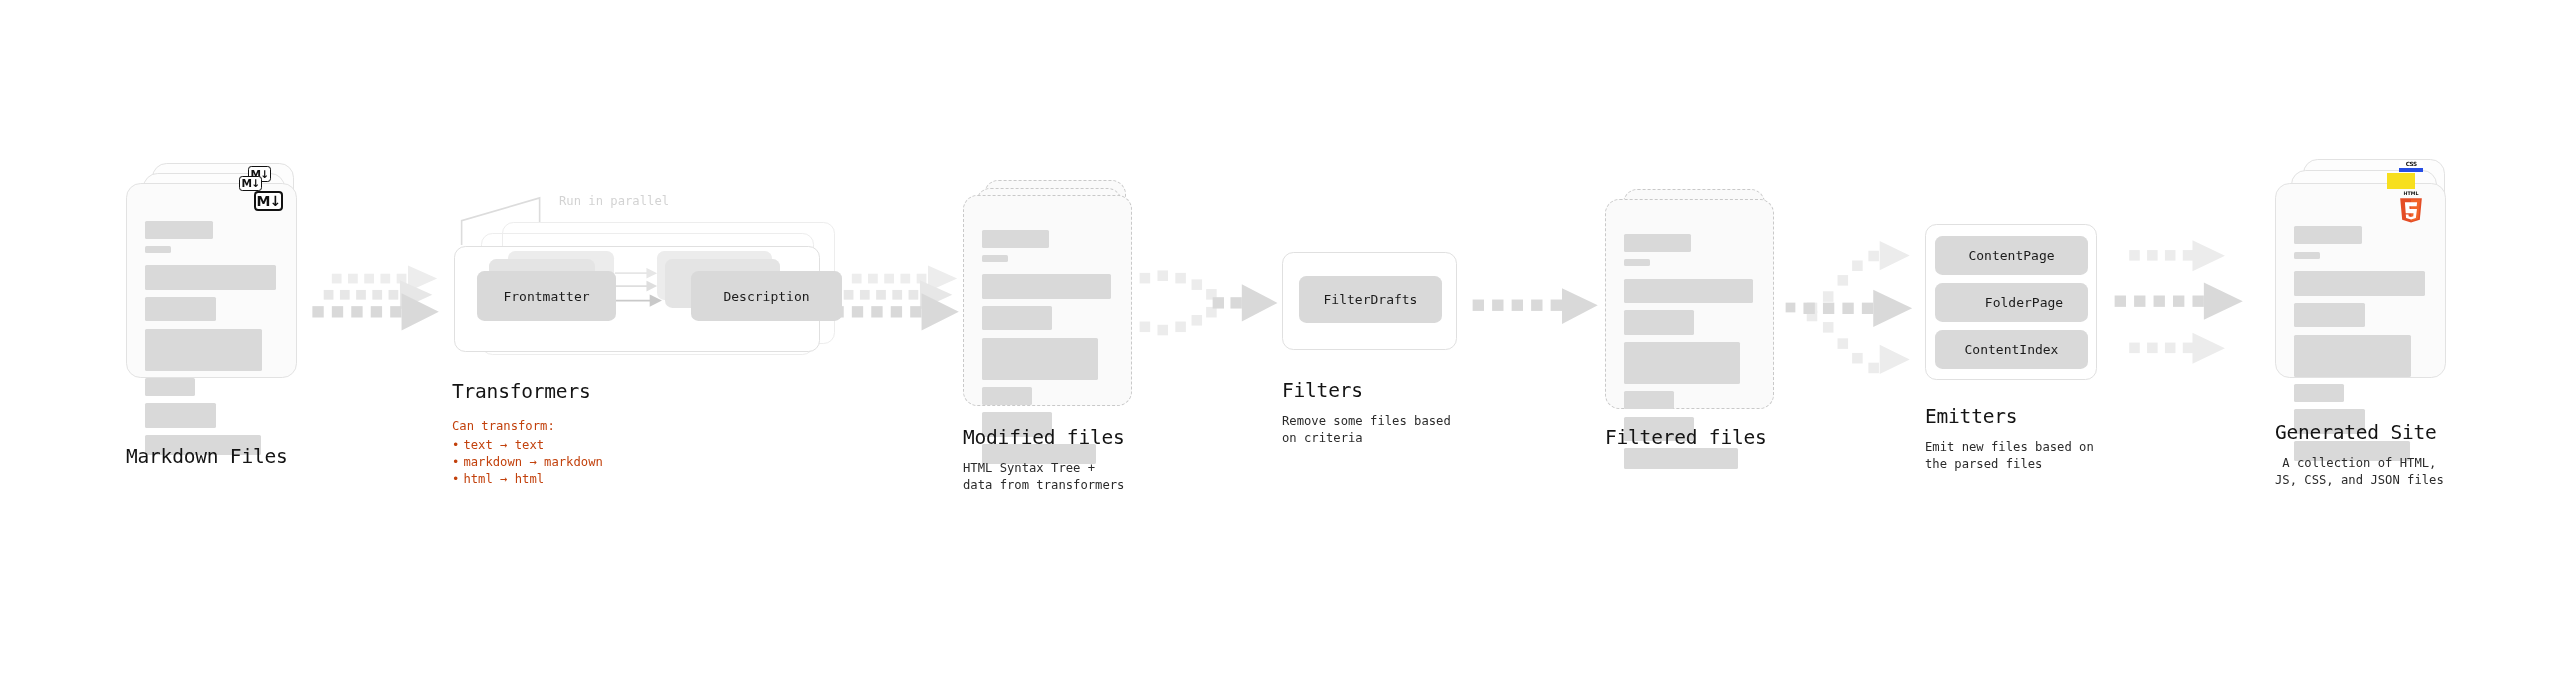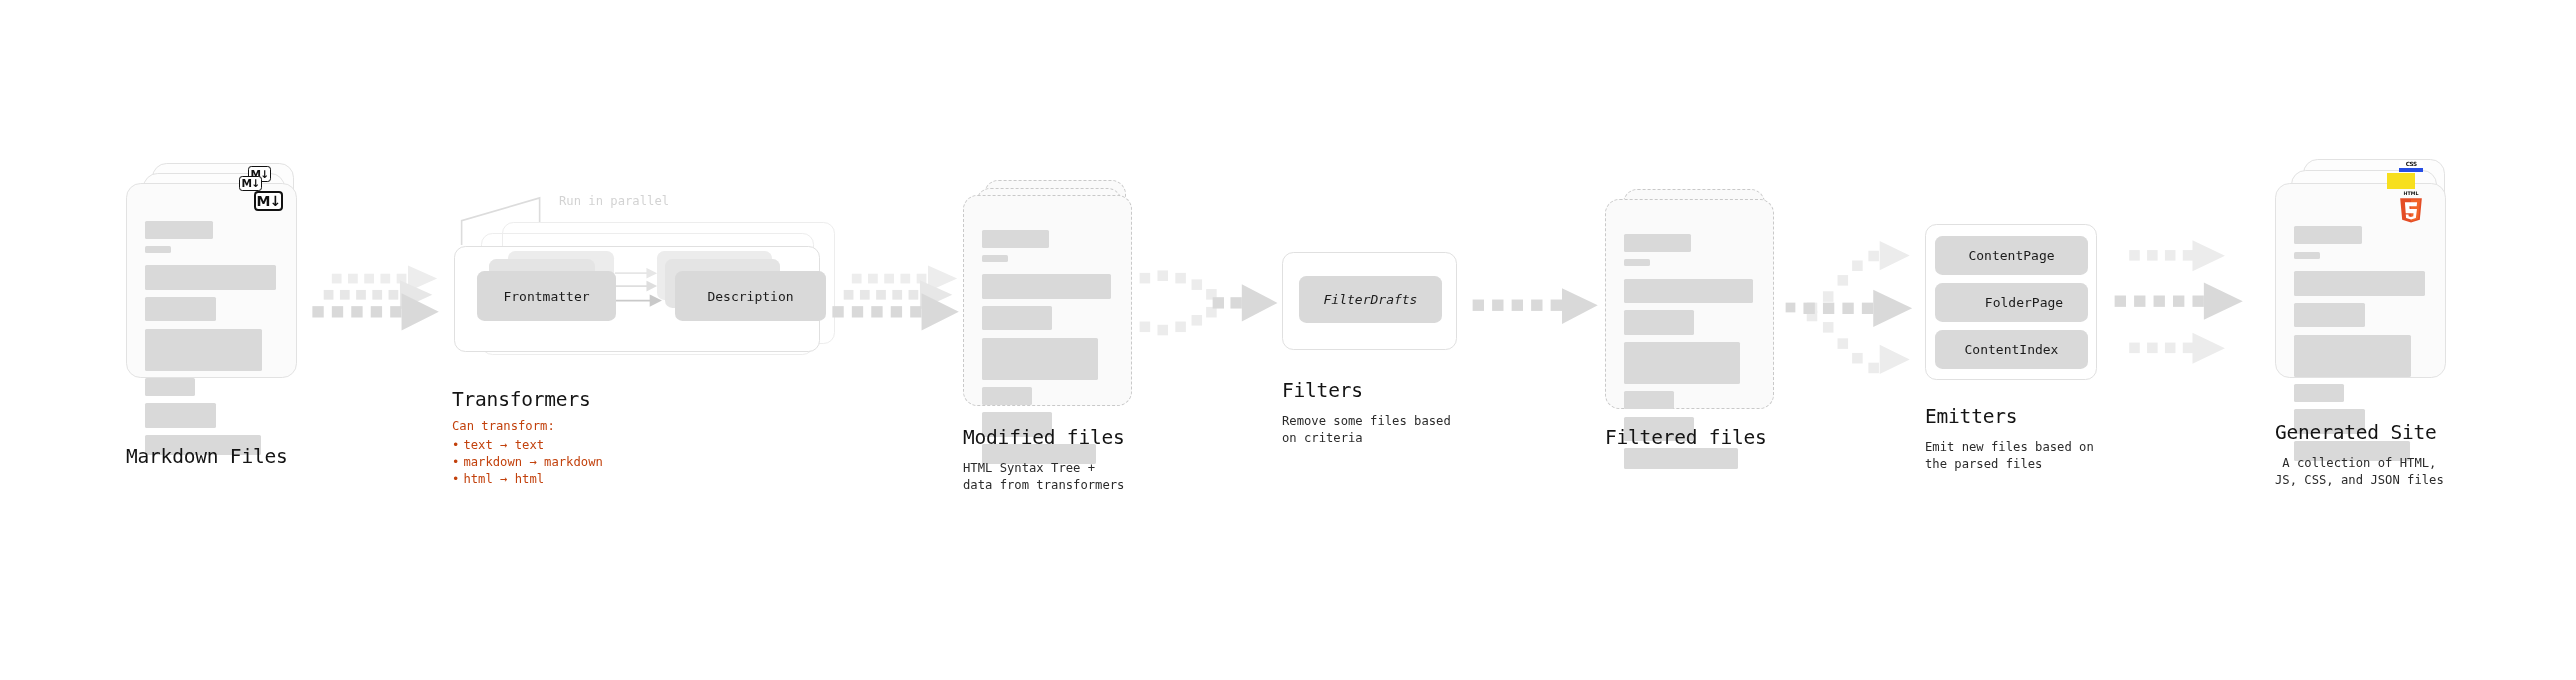--- a/index.html
+++ b/index.html
@@ -198,24 +198,24 @@
         <line x1="0" y1="22" x2="40" y2="22"></line>
           <polygon points="40,17 50,22 40,27"></polygon>
       </g>
       <g stroke="#c9c9c9" stroke-width="2" fill="#c9c9c9">
         <line x1="0" y1="40" x2="44" y2="40"></line>
           <polygon points="44,34 56,40 44,46"></polygon>
       </g>
     </svg>
 
     <div class="chip" style="position:absolute;left:38px;top:88px;width:139px;height:50px;">Frontmatter</div>
-    <div class="chip" style="position:absolute;left:236px;top:88px;width:151px;height:50px;">Description</div>
-  </div>
-
-  <div class="title" style="left:452px;top:380px;margin-top:8px;">Transformers</div>
+    <div class="chip" style="position:absolute;left:252px;top:88px;width:151px;height:50px;">Description</div>
+  </div>
+
+  <div class="title" style="left:452px;top:380px;">Transformers</div>
   <div class="bullets" style="left:452px;top:418px;">
     <span class="lead">Can transform:</span>
     <ul>
       <li>text → text</li>
       <li>markdown → markdown</li>
       <li>html → html</li>
     </ul>
   </div>
 
   <div class="arrow-wrap" style="left:829px;top:264px;width:134px;height:77px;">
@@ -285,21 +285,21 @@
       </g>
       <g fill="#d9d9d9">
         <rect x="92" y="36" width="14" height="14"></rect>
           <rect x="114" y="36" width="14" height="14"></rect>
         <polygon points="128,20 172,43 128,66"></polygon>
       </g>
     </svg>
   </div>
 
   <div class="proc-box" style="left:1282px;top:252px;width:175px;height:98px;"></div>
-  <div class="chip" style="position:absolute;left:1299px;top:276px;width:143px;height:47px;font-style:italic;">FilterDrafts</div>
+  <div class="chip" style="position:absolute;left:1299px;top:276px;width:143px;height:47px;">FilterDrafts</div>
   <div class="title" style="left:1282px;top:379px;">Filters</div>
   <div class="desc" style="left:1282px;top:413px;">Remove some files based
 on criteria</div>
 
   <div class="arrow-wrap" style="left:1471px;top:288px;width:130px;height:45px;">
     <svg width="130" height="45" viewBox="0 0 160 55">
       <g fill="#d9d9d9">
         <rect x="2" y="14" width="14" height="14"></rect>
           <rect x="26" y="14" width="14" height="14"></rect>
         <rect x="50" y="14" width="14" height="14"></rect>

